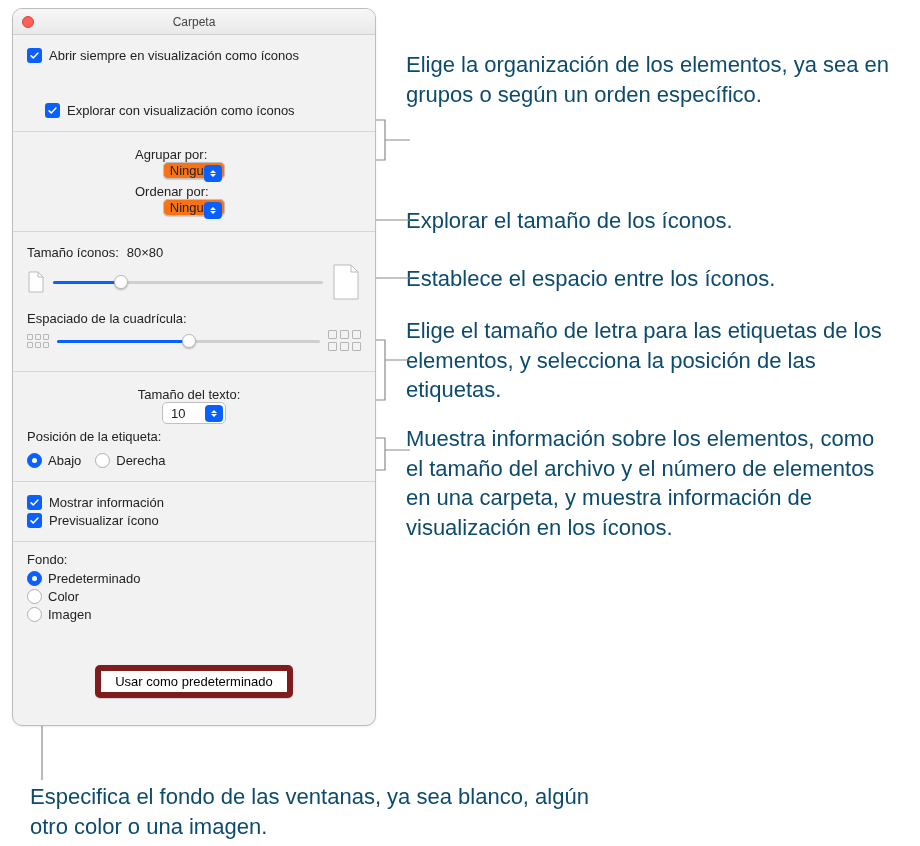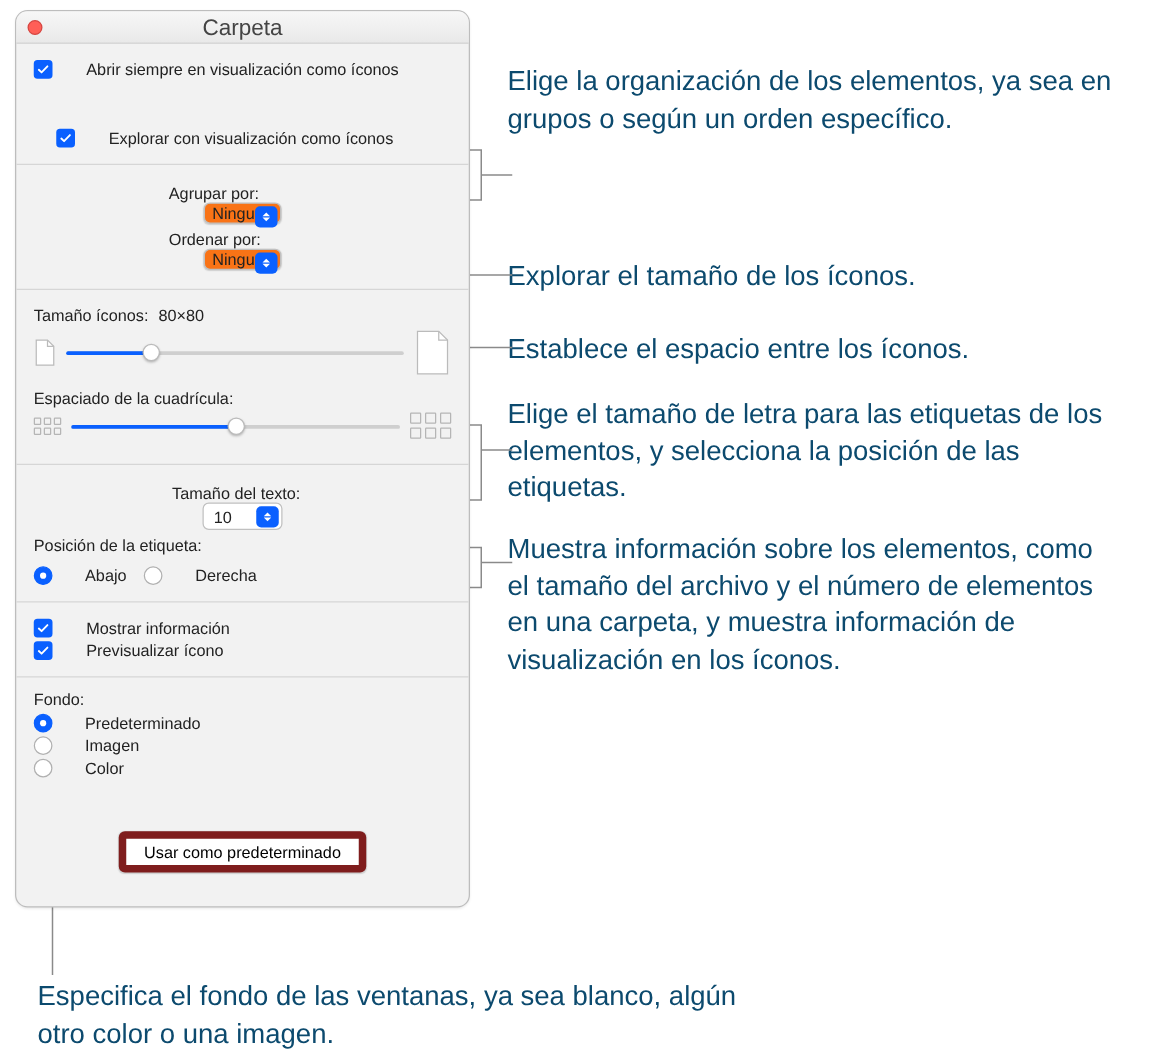--- a/index.html
+++ b/index.html
@@ -5,24 +5,24 @@
   * { box-sizing: border-box; margin: 0; padding: 0; font-family: -apple-system, "Helvetica Neue", Arial, sans-serif; }
   body { background: #fff; width: 920px; height: 846px; position: relative; font-size: 16px; color: #222; }
   .window {
     position: absolute; left: 12px; top: 8px; width: 364px; height: 718px;
     background: #f2f2f2; border: 1px solid #bdbdbd; border-radius: 10px;
     box-shadow: 0 1px 2px rgba(0,0,0,0.08);
     overflow: hidden;
   }
   .titlebar { height: 26px; position: relative; border-bottom: 1px solid #d0d0d0; background: linear-gradient(#f7f7f7,#e9e9e9); }
   .close-dot { position: absolute; left: 9px; top: 7px; width: 12px; height: 12px; border-radius: 50%; background: #ff5f57; border: 0.5px solid #d64540; }
-  .title { text-align: center; line-height: 26px; font-size: 18px; color: #444; }
+  .title { text-align: center; line-height: 26px; font-size: 12px; color: #444; }
   .section { border-bottom: 1px solid #d6d6d6; padding: 10px 14px; }
   .section:last-of-type { border-bottom: none; }
-  .row { display: flex; align-items: center; margin: 3px 0; font-size: 13px; color: #222; gap: 20px; }
+  .row { display: flex; align-items: center; margin: 3px 0; font-size: 13px; color: #222; }
   .chk { width: 15px; height: 15px; border-radius: 3px; margin-right: 7px; display: inline-flex; align-items: center; justify-content: center; flex: none; }
   .chk.checked { background: #0a60ff; }
   .chk.checked svg { width: 11px; height: 11px; }
   .label13 { font-size: 13px; }
   .form-row { display: flex; align-items: center; margin: 5px 0; flex-direction: column; }
   .form-label { width: 118px; font-size: 13px; text-align: left; }
   .select {
     flex: 1; height: 23px; background: #f97316; border: 1px solid #c0c0c0; border-radius: 5px;
     font-size: 13px; display: flex; align-items: center; padding: 0 6px; position: relative;
     box-shadow: 0 0.5px 1px rgba(0,0,0,0.15);
@@ -222,22 +222,22 @@
   </div>
 
   <div class="section" style="padding-bottom:24px;">
     <span class="mini-label">Fondo:</span>
     <label class="row">
       <span class="radio checked"></span>
       <span class="label13">Predeterminado</span>
     </label>
     <label class="row">
       <span class="radio"></span>
-      <span class="label13">Imagen</span>
+      <span class="label13">Color</span>
     </label>
     <label class="row">
       <span class="radio"></span>
-      <span class="label13">Color</span>
+      <span class="label13">Imagen</span>
     </label>
   </div>
 
   <button class="footer-btn">Usar como predeterminado</button>
 </div>
 
 </body></html>

